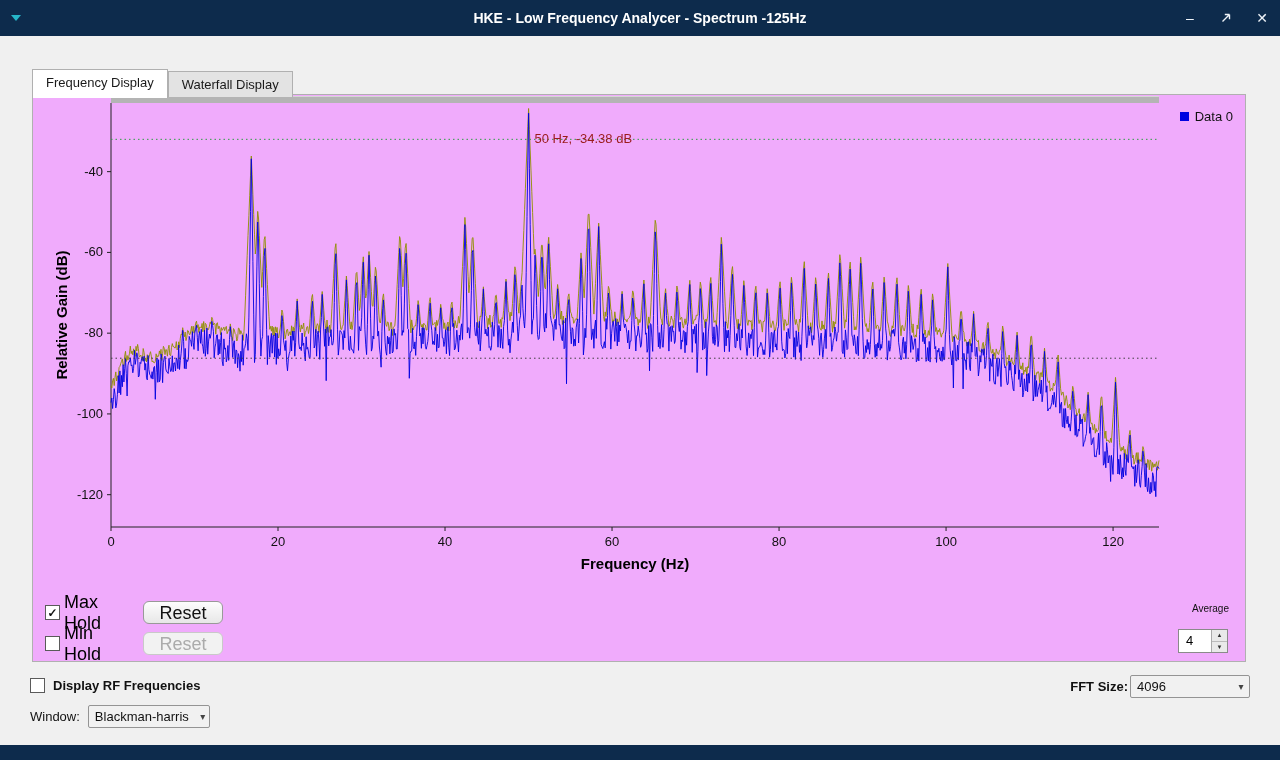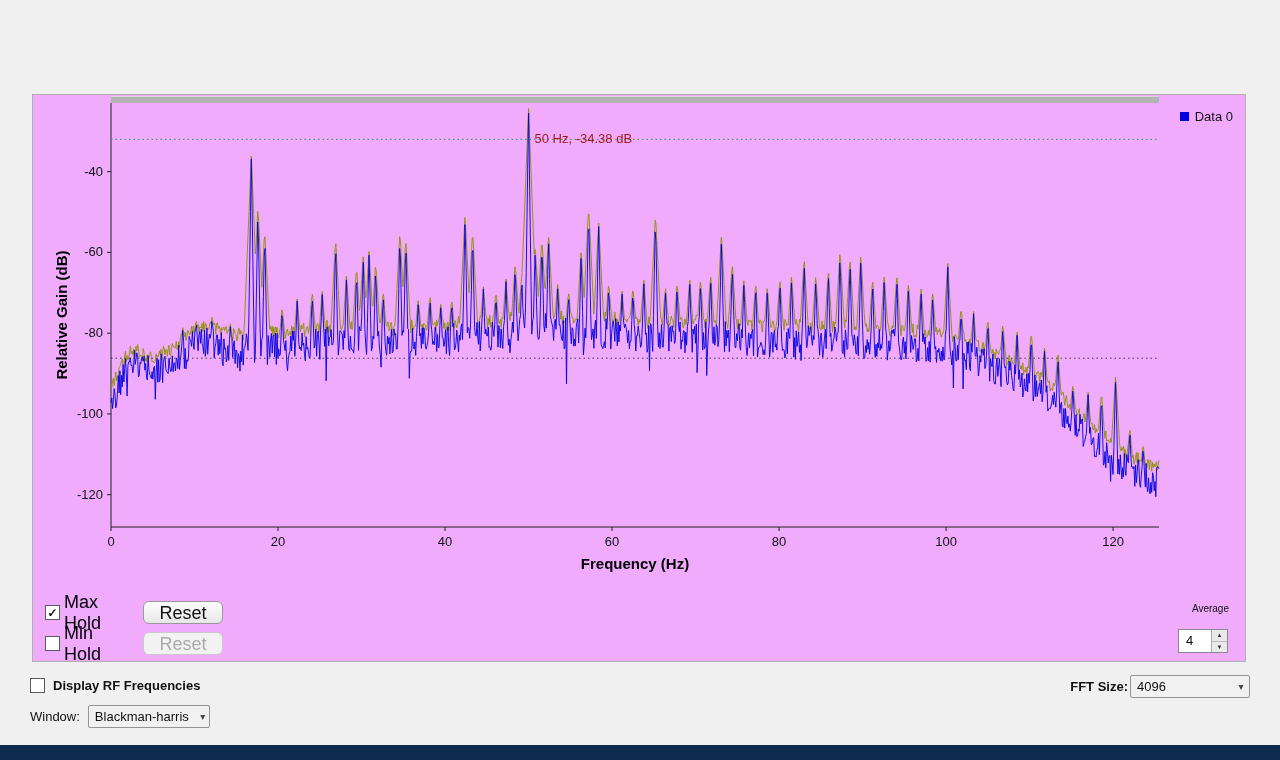--- a/index.html
+++ b/index.html
@@ -56,21 +56,38 @@
   .combo.fft{width:120px;}
   .combo.win{width:122px;}
 
   .bottom-bar{position:absolute;left:0;bottom:0;width:1280px;height:15px;background:#0d2b4c;}
 </style>
 </head>
 <body>
 
 <div class="app">
 
+  <div class="titlebar" style="background: rgb(13, 43, 76);">
+    <span class="menu-caret" style="border-top-color: rgb(38, 182, 201);"></span>
+    <div class="title">HKE - Low Frequency Analycer - Spectrum -125Hz</div>
+    <div class="win-btns">
+      <span class="wbtn">–</span>
+      <span class="wbtn">
+        <svg width="12" height="12" viewBox="0 0 12 12">
+          <path d="M2.5 9.5 L9.5 2.5 M9.5 2.5 H4.8 M9.5 2.5 V7.2" stroke="#eef3f8" stroke-width="1.4" fill="none"></path>
+        </svg>
+      </span>
+      <span class="wbtn">✕</span>
+    </div>
+  </div>
 
+  <div class="tabs">
+    <div class="tab active">Frequency Display</div>
+    <div class="tab inactive">Waterfall Display</div>
+  </div>
 
   <div class="panel">
     <div class="plot-scrollbar"></div>
     <div class="legend">
       <span class="swatch" style="background: rgb(0, 0, 224);"></span>
       <span>Data 0</span>
     </div>
     <div class="ylabel">Relative Gain (dB)</div>
     <svg id="chart-svg" width="1128" height="478">
         <line x1="70" y1="6" x2="70" y2="430" stroke="#222" stroke-width="1"></line>

